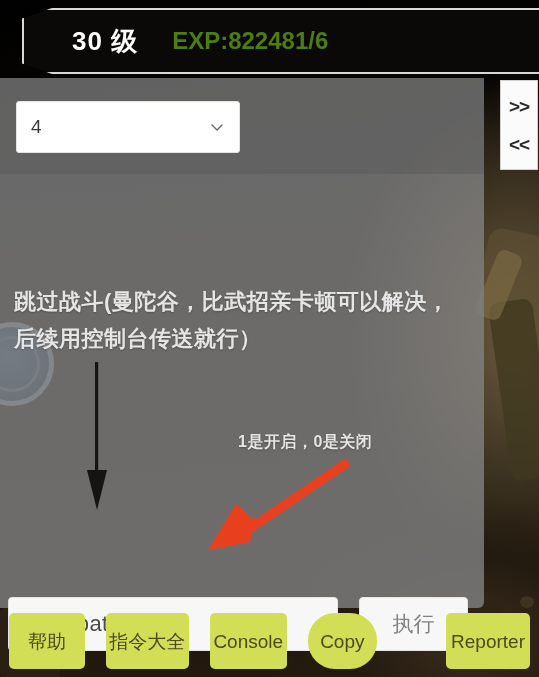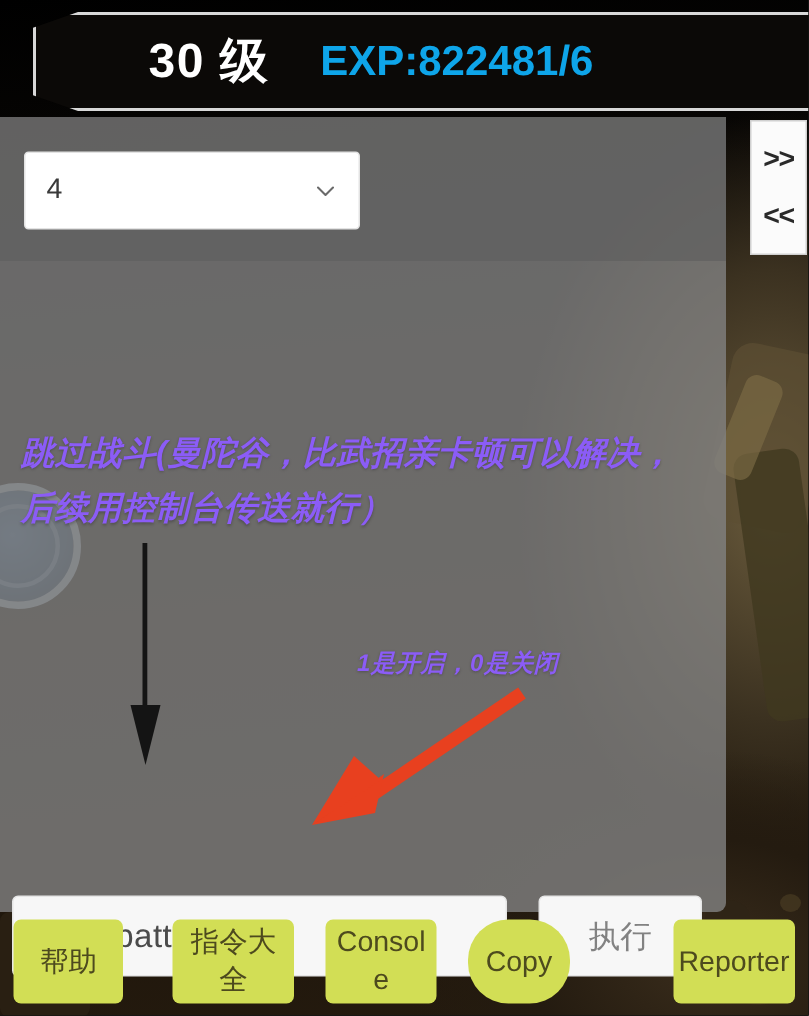--- a/index.html
+++ b/index.html
@@ -115,28 +115,27 @@
   }
   #player-name {
     color: #e09a25;
     font-size: 28px;
     font-weight: bold;
     letter-spacing: 1px;
     text-shadow: 0 0 3px rgba(224,154,37,.45);
   }
   #player-level {
     color: #ffffff;
-    font-size: 32px;
+    font-size: 26px;
     font-weight: bold;
     letter-spacing: 1px;
-    margin-left: 27px;
   }
   #player-exp {
-    color: #0ea5e9;
-    font-size: 28px;
+    color: #4d7c0f;
+    font-size: 24px;
     font-weight: bold;
     letter-spacing: 0px;
   }
 
   
   #nav-strip {
     position: absolute;
     right: 1px;
     top: 80px;
     width: 38px;
@@ -201,26 +200,25 @@
   }
   .chevron {
     width: 16px;
     height: 16px;
   }
   .chevron svg { display: block; }
 
   
   .ann {
     position: absolute;
-    color: #8b5cf6;
+    color: #e5e5e5;
     font-weight: bold;
     letter-spacing: .5px;
     text-shadow: 0 1px 2px rgba(0,0,0,.25);
     white-space: pre;
-    font-style: italic;
   }
   #ann-main {
     left: 14px;
     top: 283px;
     width: 450px;
     font-size: 22px;
     line-height: 37px;
     white-space: normal;
   }
   #ann-toggle {
@@ -304,21 +302,21 @@
     justify-content: center;
     text-align: center;
     box-sizing: border-box;
     height: 56px;
     line-height: 25px;
     padding: 0 3px;
     word-break: break-all;
     overflow: hidden;
   }
   .tool-btn.w1 { width: 83px; }
-  .tool-btn.w2 { width: 91px; margin-left: 12px; }
+  .tool-btn.w2 { width: 91px; }
   .tool-btn.w3 { width: 84px; }
   .tool-btn.w4 { width: 76px; border-radius: 27px; }
   .tool-btn.w5 { width: 92px; margin-left: 48px; }
 </style>
 </head>
 <body>
 
 <div id="screen">
 
   <div class="bg-layer"></div>

